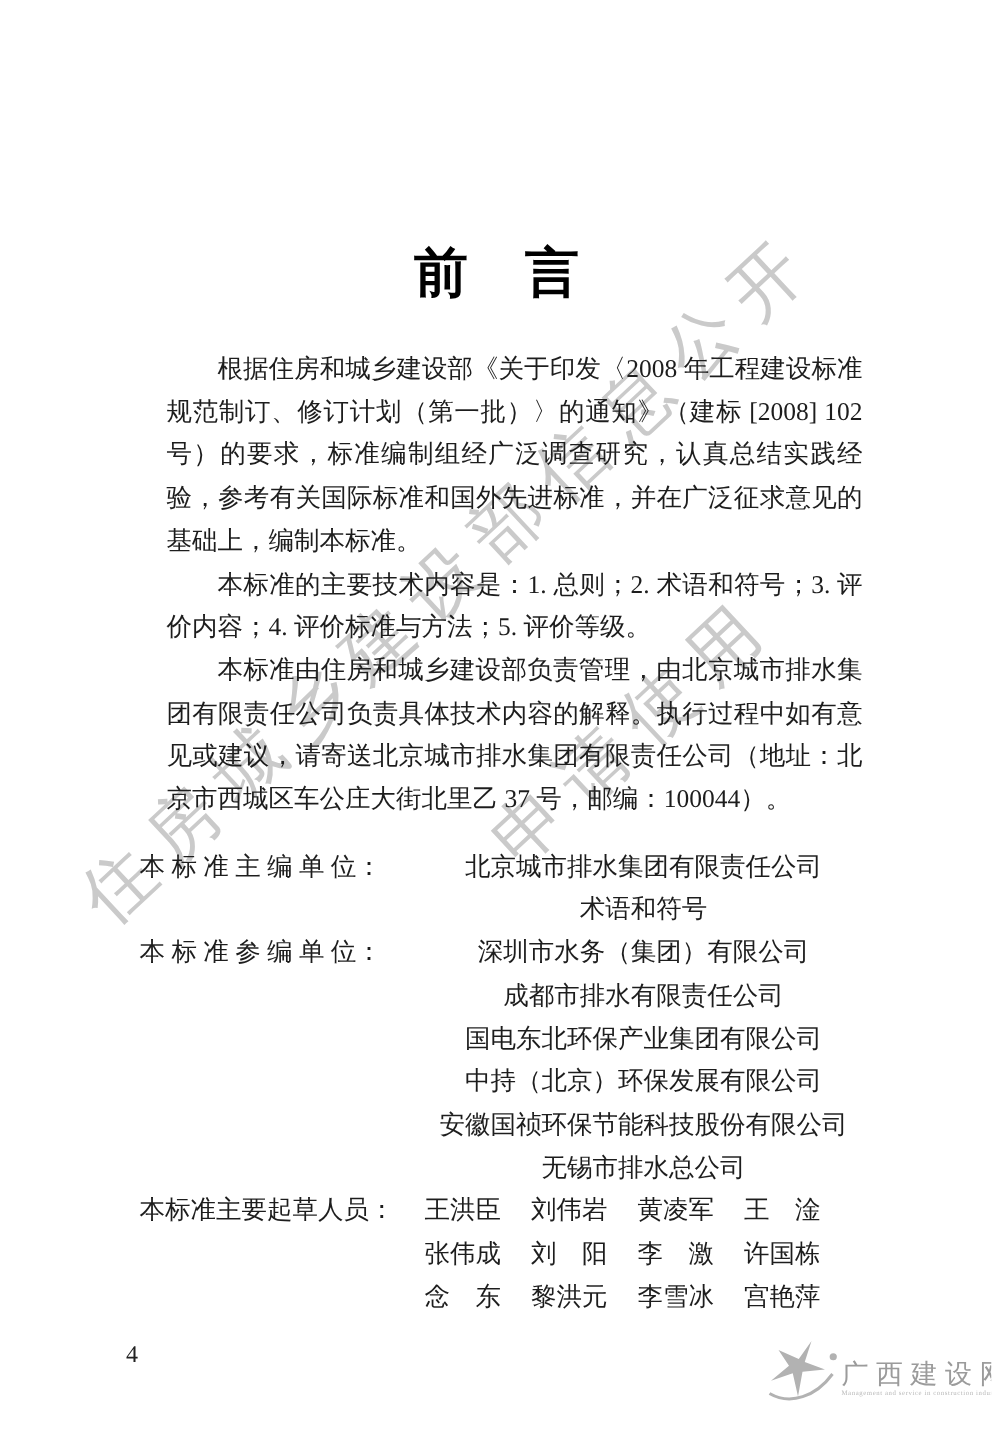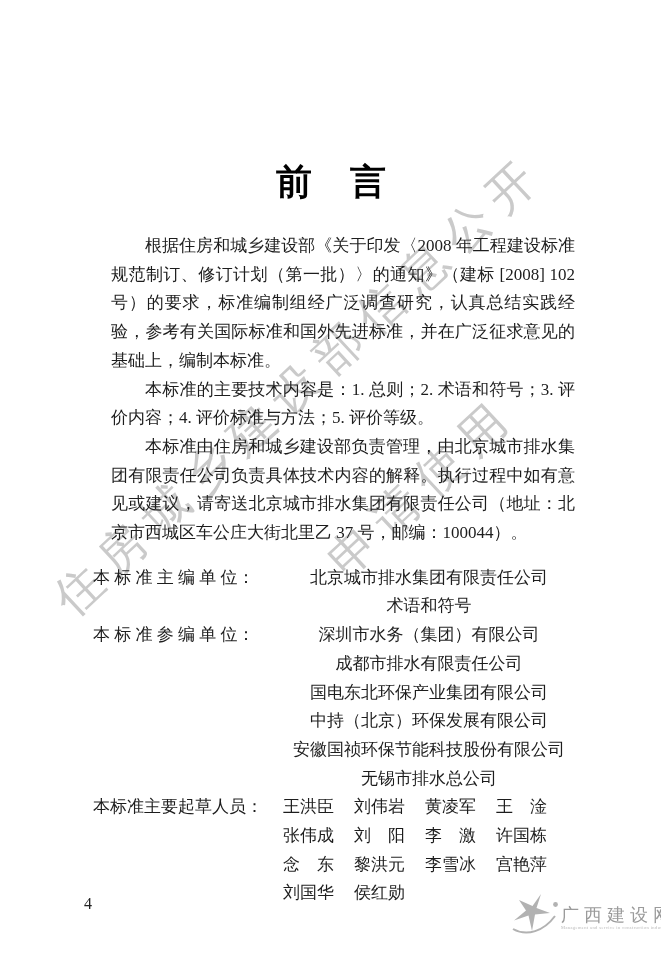--- a/index.html
+++ b/index.html
@@ -140,24 +140,20 @@
             <span class="drafter-name">刘　阳</span>
             <span class="drafter-name">李　激</span>
             <span class="drafter-name">许国栋</span>
           </div>
           <div class="names-row">
             <span class="drafter-name">念　东</span>
             <span class="drafter-name">黎洪元</span>
             <span class="drafter-name">李雪冰</span>
             <span class="drafter-name">宫艳萍</span>
           </div>
-          <div class="names-row">
-            <span class="drafter-name">刘国华</span>
-            <span class="drafter-name">侯红勋</span>
-          </div>
         </div>
       </div>
 
     </div>
   </div>
 
   <div class="page-number">4</div>
 
   <div class="footer-logo">
     <span>

